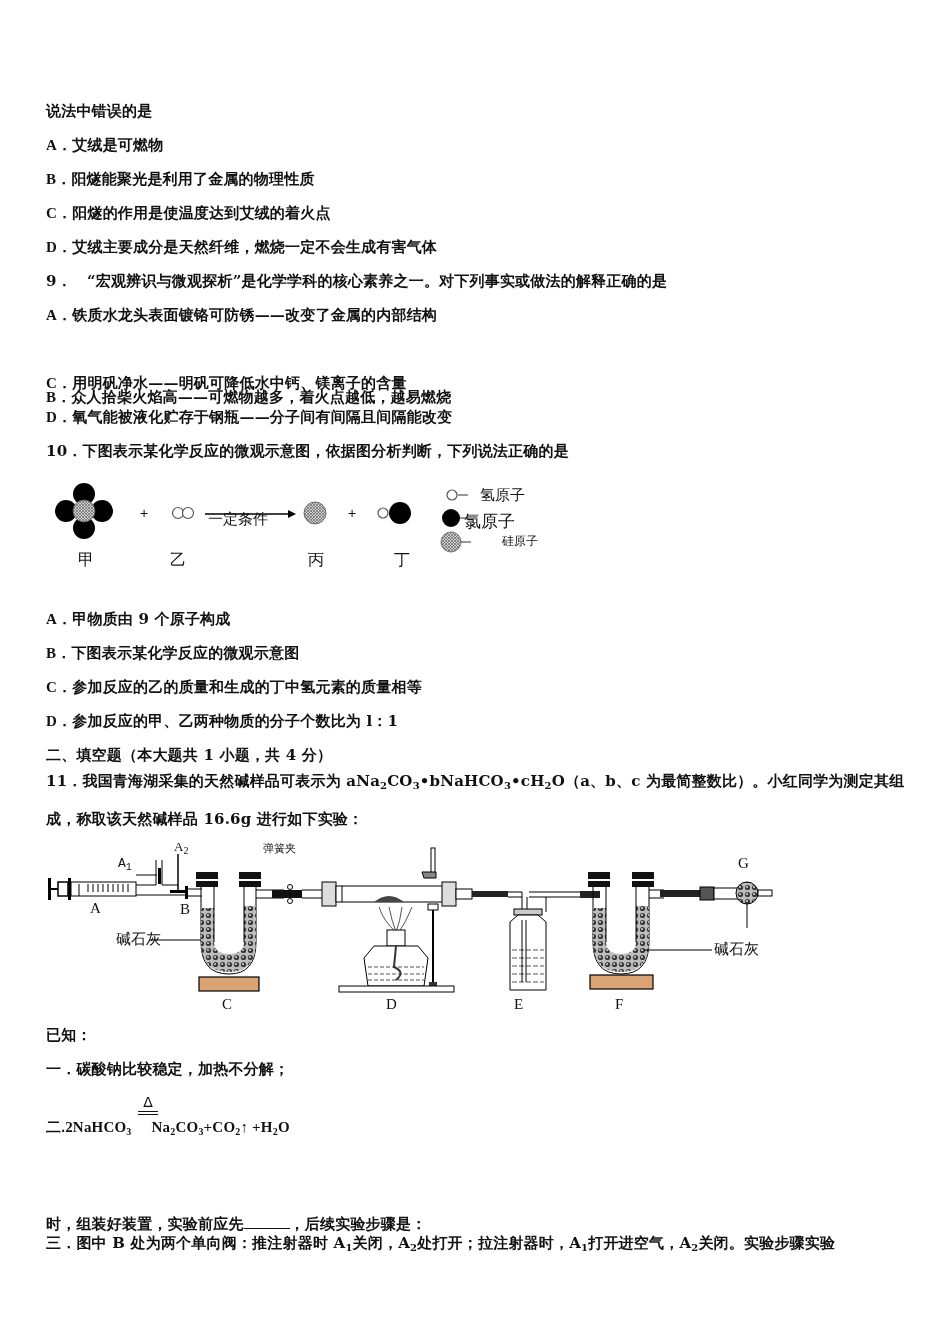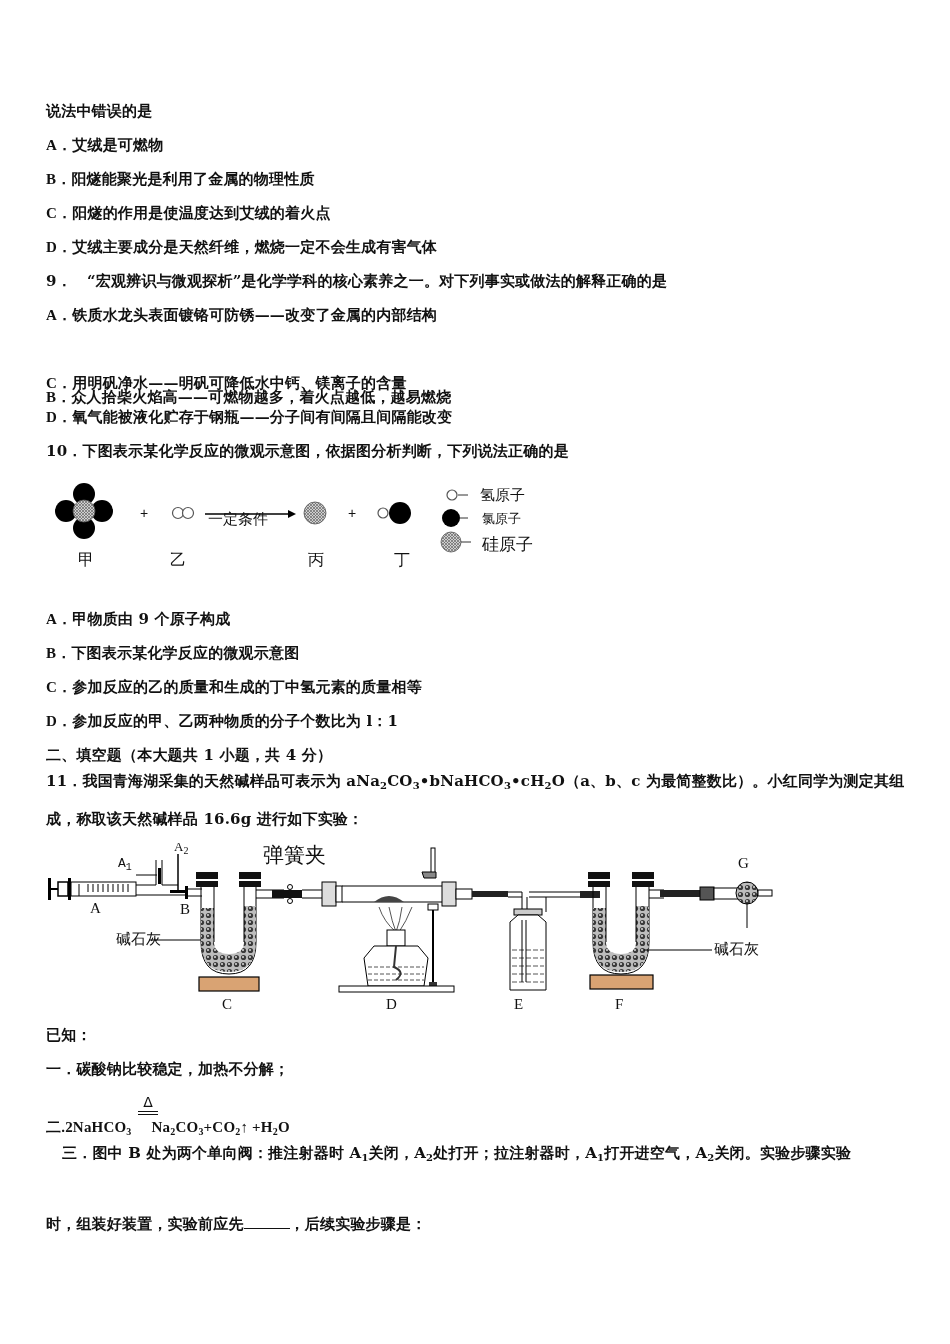--- a/index.html
+++ b/index.html
@@ -69,22 +69,22 @@
     <line x1="410" y1="40" x2="418" y2="40" stroke="#333" stroke-width="1"></line>
     <circle cx="401" cy="64" r="10" fill="url(#hatch)" stroke="#555" stroke-width="0.8"></circle>
     <line x1="411" y1="64" x2="421" y2="64" stroke="#333" stroke-width="1"></line>
   </svg>
   <div style="position:absolute; left:158px; top:12px; font-size:15px; font-family:'DejaVu Sans',sans-serif;margin-top:20px;">一定条件</div>
   <div style="position:absolute; left:28px; top:72px; font-size:16px; font-family:'DejaVu Sans',sans-serif;">甲</div>
   <div style="position:absolute; left:120px; top:72px; font-size:16px; font-family:'DejaVu Sans',sans-serif;">乙</div>
   <div style="position:absolute; left:258px; top:72px; font-size:16px; font-family:'DejaVu Sans',sans-serif;">丙</div>
   <div style="position:absolute; left:344px; top:72px; font-size:16px; font-family:'DejaVu Sans',sans-serif;">丁</div>
   <div style="position:absolute; left:430px; top:8px; font-size:15px; font-family:'DejaVu Sans',sans-serif;">氢原子</div>
-  <div style="position:absolute; left:432px; top:32px; font-size:13px; font-family:'DejaVu Sans',sans-serif;">氯原子</div>
-  <div style="position:absolute; left:432px; top:55px; font-size:17px; font-family:'DejaVu Sans',sans-serif;">硅原子</div>
+  <div style="position:absolute; left:414px; top:32px; font-size:17px; font-family:'DejaVu Sans',sans-serif;">氯原子</div>
+  <div style="position:absolute; left:452px; top:55px; font-size:12px; font-family:'DejaVu Sans',sans-serif;">硅原子</div>
 </div>
 
 <div class="line" style="top:610px;"><span class="opt-letter">A．</span><span>甲物质由 9 个原子构成</span></div>
 <div class="line" style="top:644px;"><span class="opt-letter">B．</span><span>下图表示某化学反应的微观示意图</span></div>
 <div class="line" style="top:678px;"><span class="opt-letter">C．</span><span>参加反应的乙的质量和生成的丁中氢元素的质量相等</span></div>
 <div class="line" style="top:712px;"><span class="opt-letter">D．</span><span>参加反应的甲、乙两种物质的分子个数比为 l：1</span></div>
 
 <div class="line" style="top:746px;">二、填空题（本大题共 1 小题，共 4 分）</div>
 
 <div class="line" style="top:772px;"><span>11．我国青海湖采集的天然碱样品可表示为 aNa</span><sub>2</sub><span>CO</span><sub>3</sub><span>•bNaHCO</span><sub>3</sub><span>•cH</span><sub>2</sub><span>O（a、b、c 为最简整数比）。小红同学为测定其组</span></div>
@@ -242,32 +242,32 @@
       <circle cx="703" cy="51" r="11" fill="url(#granules)" stroke="#000"></circle>
       <rect x="714" y="48" width="14" height="6" fill="#fff" stroke="#000"></rect>
       <line x1="703" y1="62" x2="703" y2="86" stroke="#000"></line>
     </g>
   </svg>
   
   <div style="position:absolute; left:46px; top:58px; font-size:15px; font-family:'Liberation Serif',serif;">A</div>
   <div style="position:absolute; left:74px; top:14px; font-size:13px; font-family:Liberation Mono, monospace;"><span>A</span><sub>1</sub></div>
   <div style="position:absolute; left:130px; top:-3px; font-size:13px; font-family:'Liberation Serif',serif;text-align:center;"><span>A</span><sub>2</sub></div>
   <div style="position:absolute; left:136px; top:59px; font-size:15px; font-family:'Liberation Serif',serif;">B</div>
-  <div style="position:absolute; left:219px; top:-1px; font-size:21px; font-family:'DejaVu Sans',sans-serif;">弹簧夹</div>
+  <div style="position:absolute; left:219px; top:-1px; font-size:11px; font-family:'DejaVu Sans',sans-serif;">弹簧夹</div>
   <div style="position:absolute; left:72px; top:88px; font-size:15px; font-family:'DejaVu Sans',sans-serif;">碱石灰</div>
   <div style="position:absolute; left:178px; top:154px; font-size:15px; font-family:'Liberation Serif',serif;">C</div>
   <div style="position:absolute; left:342px; top:154px; font-size:15px; font-family:'Liberation Serif',serif;">D</div>
   <div style="position:absolute; left:470px; top:154px; font-size:15px; font-family:'Liberation Serif',serif;">E</div>
   <div style="position:absolute; left:571px; top:154px; font-size:15px; font-family:'Liberation Serif',serif;">F</div>
   <div style="position:absolute; left:694px; top:13px; font-size:15px; font-family:'Liberation Serif',serif;">G</div>
   <div style="position:absolute; left:670px; top:98px; font-size:15px; font-family:'DejaVu Sans',sans-serif;">碱石灰</div>
 </div>
 
 <div class="line" style="top:1026px;">已知：</div>
 <div class="line" style="top:1060px;">一．碳酸钠比较稳定，加热不分解；</div>
 <div class="eq-cond" style="left:138px; top:1094px; width:20px;">
   <div style="font-family:'DejaVu Sans',sans-serif;">Δ</div>
   <div style="border-top:1px solid #111; border-bottom:1px solid #111; height:2px; margin-top:1px;"></div>
 </div>
 <div class="line" style="top:1118px; font-family:'Liberation Serif',serif;"><span>二.2NaHCO</span><sub>3</sub><span style="display:inline-block; width:20px;"></span><span>Na</span><sub>2</sub><span>CO</span><sub>3</sub><span>+CO</span><sub>2</sub><span>↑</span><span> +H</span><sub>2</sub><span>O</span></div>
 
-<div class="line" style="top:1144px;margin-left:16px;"><span>三．图中 B 处为两个单向阀：推注射器时 A</span><sub>1</sub><span>关闭，A</span><sub>2</sub><span>处打开；拉注射器时，A</span><sub>1</sub><span>打开进空气，A</span><sub>2</sub><span>关闭。实验步骤实验</span></div>
+<div class="line" style="top:1234px;"><span>三．图中 B 处为两个单向阀：推注射器时 A</span><sub>1</sub><span>关闭，A</span><sub>2</sub><span>处打开；拉注射器时，A</span><sub>1</sub><span>打开进空气，A</span><sub>2</sub><span>关闭。实验步骤实验</span></div>
 <div class="line" style="top:1214px;"><span>时，组装好装置，实验前应先</span><span class="blank"></span><span>，后续实验步骤是：</span></div>
 
 </body></html>

